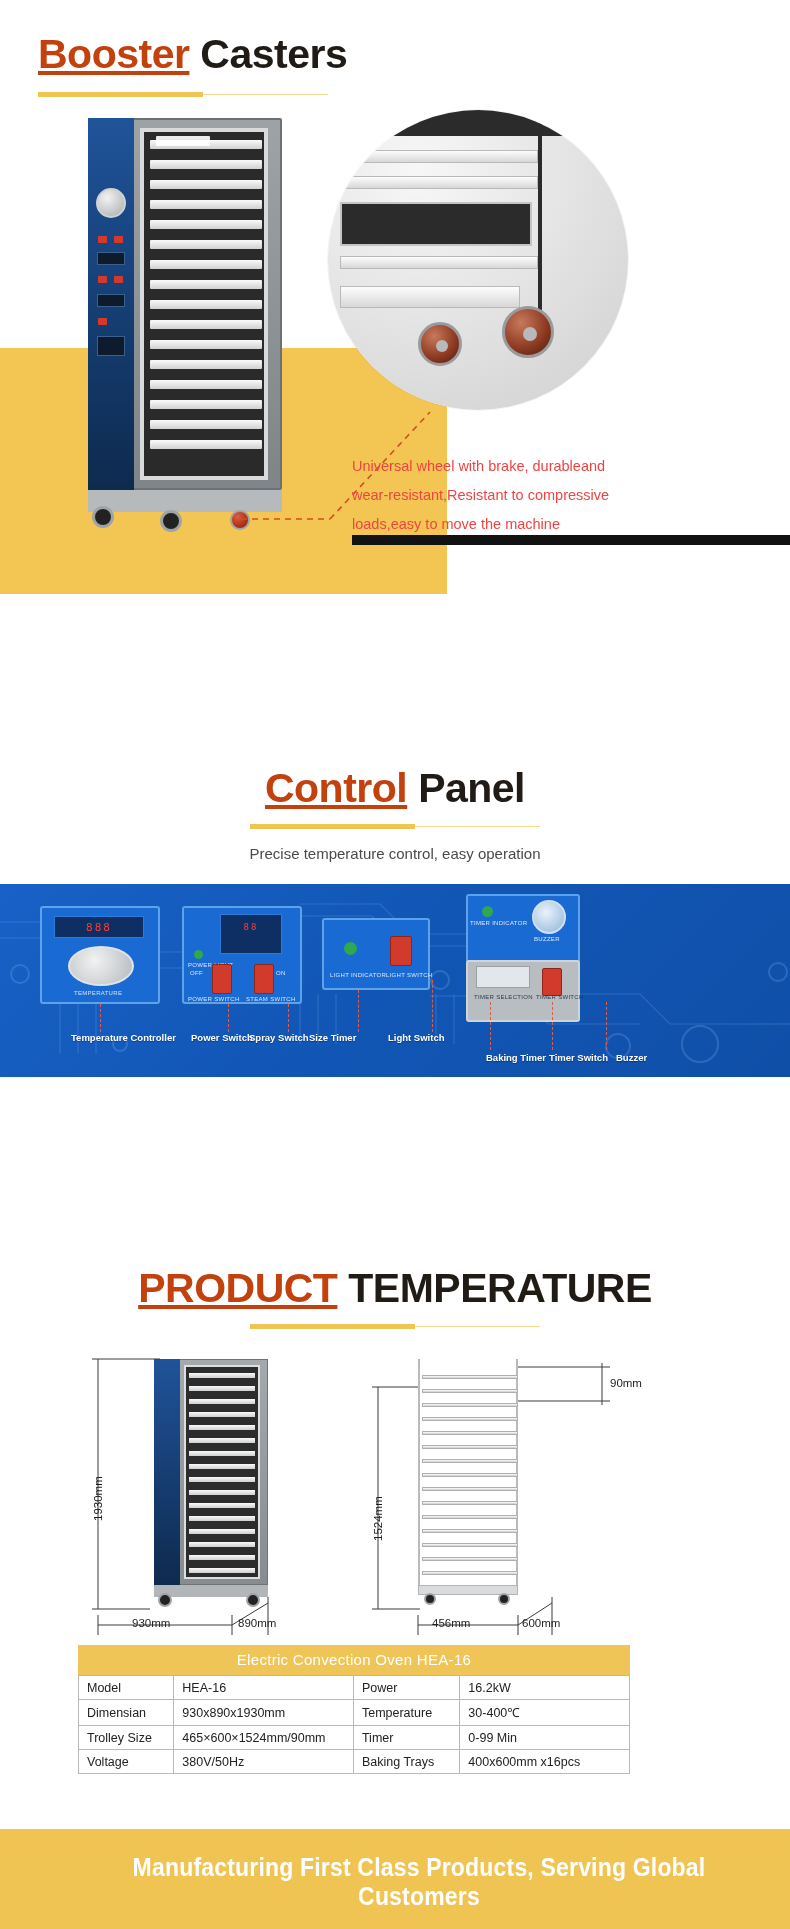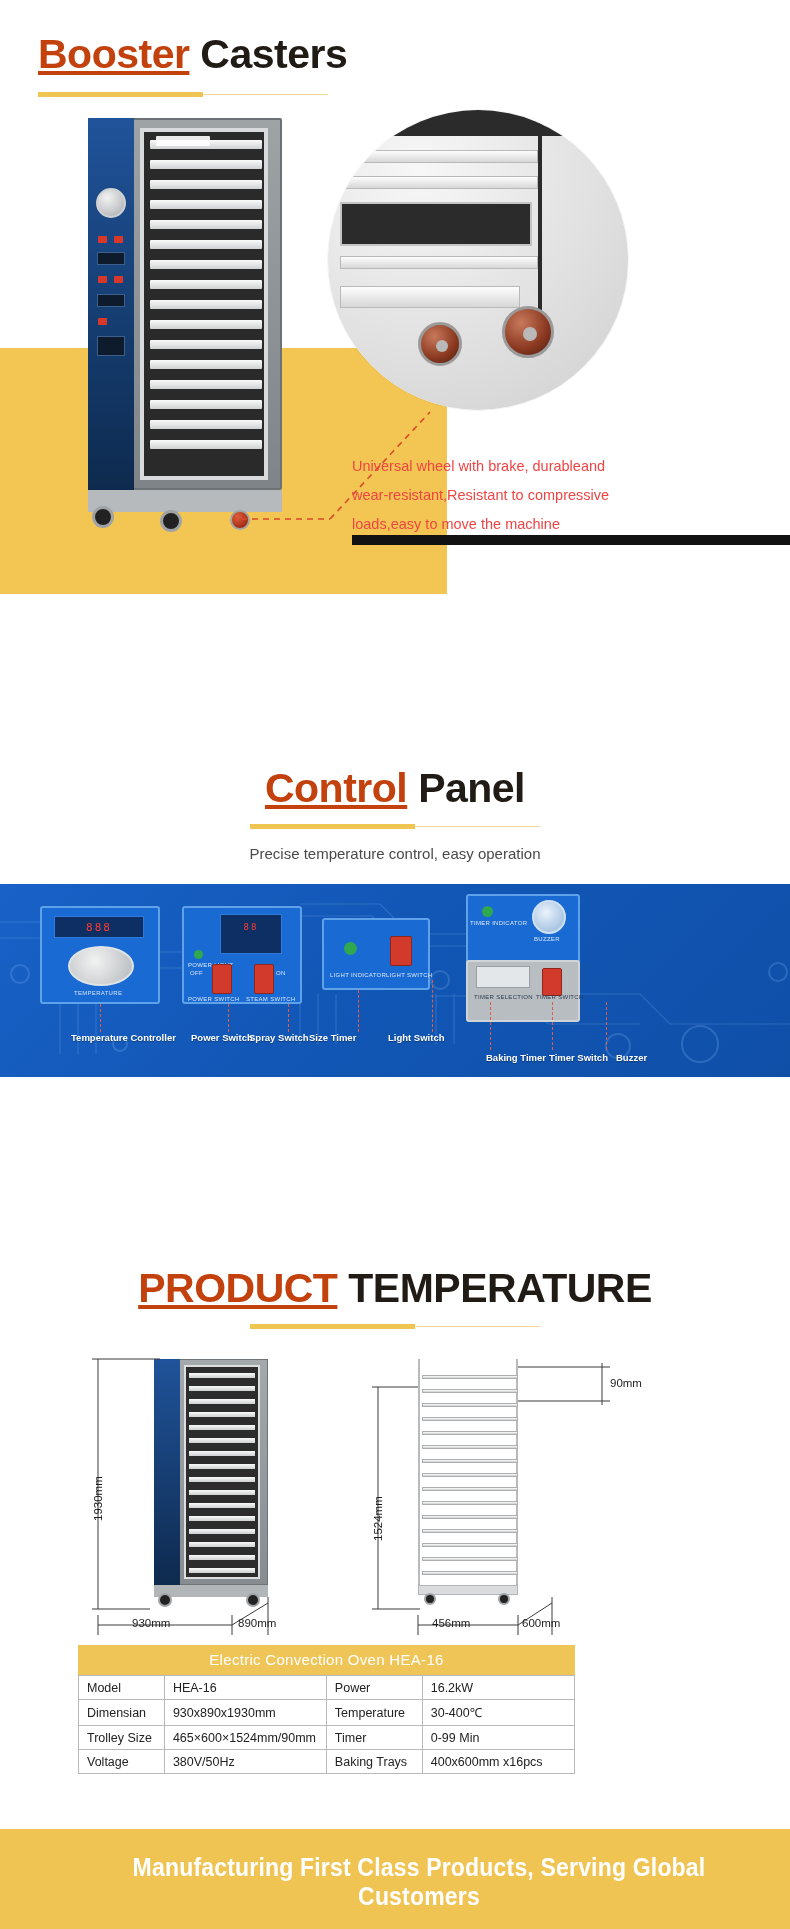--- a/index.html
+++ b/index.html
@@ -123,21 +123,21 @@
   .oven2-panel { position: absolute; left: 16px; top: 0; width: 26px; height: 226px; background: linear-gradient(180deg,#20539a,#0e2a4e); }
   .oven2-door { position: absolute; left: 46px; top: 6px; width: 76px; height: 214px; background: #2c2c2c; border: 2px solid #dcdedf; }
   .rack2 { position: absolute; left: 3px; width: 66px; height: 5px; background: linear-gradient(180deg,#fafafa,#cdcfd0); }
 
   .trolley { position: absolute; left: 418px; top: 6px; width: 100px; height: 248px; }
   .trolley-frame { position: absolute; left: 0; top: 0; width: 100px; height: 226px; border-left: 2px solid #b8babc; border-right: 2px solid #b8babc; }
   .tray { position: absolute; left: 2px; width: 96px; height: 4px; background: linear-gradient(180deg,#ffffff,#c9cbcc); border: 1px solid #adafb1; }
 
   
   .spec-wrap { position: absolute; left: 78px; top: 1645px; width: 497px; }
-  table.spec { width: 497px; border-collapse: collapse; font-size: 12.5px; color: #222; }
+  table.spec { width: 552px; border-collapse: collapse; font-size: 12.5px; color: #222; }
   table.spec caption {
     background: #F0C557; color: #ffffff; font-size: 15px; padding: 6px 0 7px;
     letter-spacing: .3px;
   }
   table.spec td { border: 1px solid #b9b9b9; padding: 4px 8px; height: 24px; }
   td.k { width: 86px; }
   td.v { width: 162px; }
   td.k2 { width: 96px; }
   td.v2 { width: 153px; }
 

